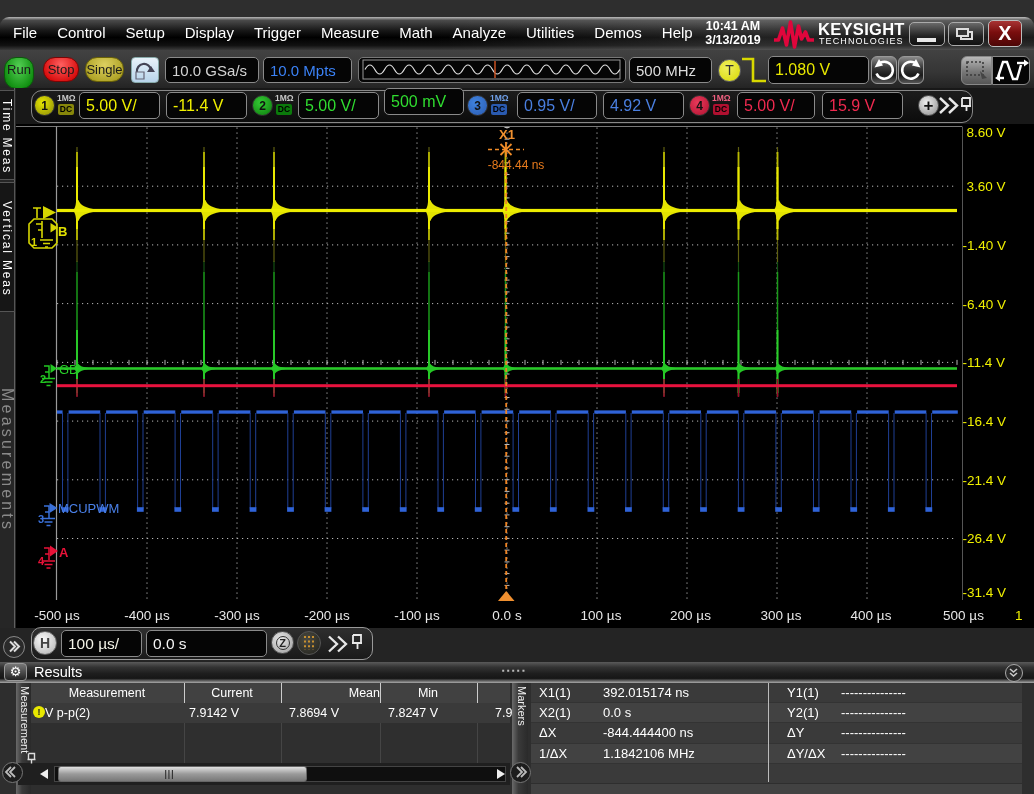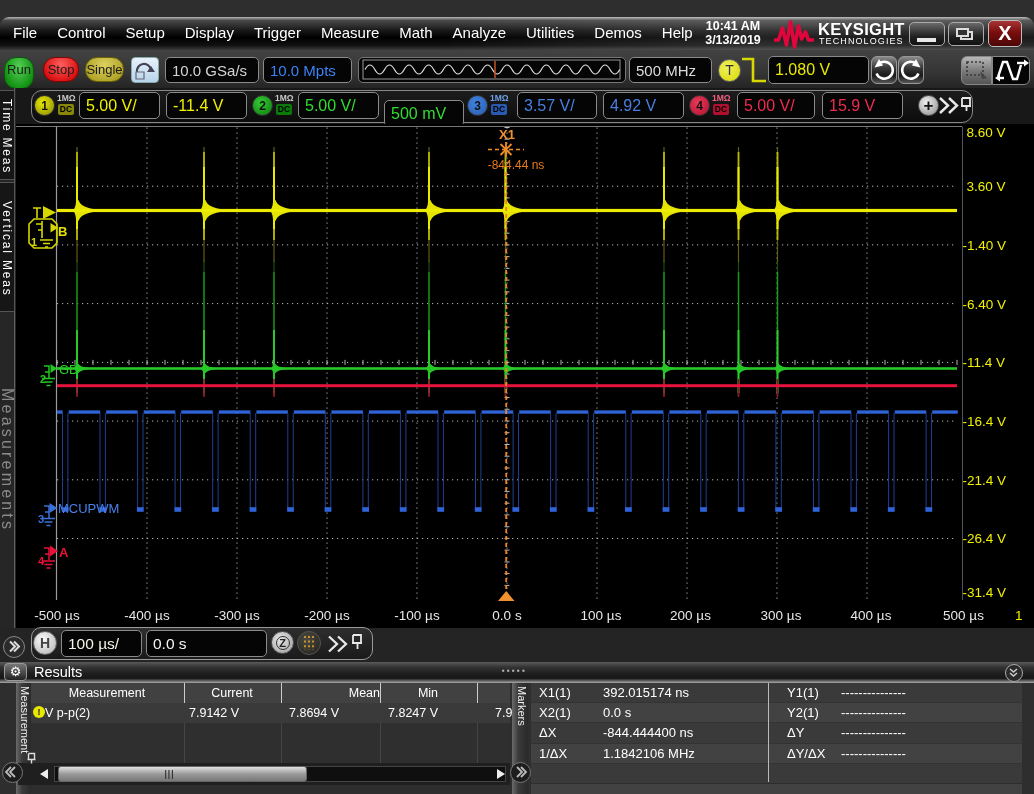--- a/index.html
+++ b/index.html
@@ -104,28 +104,28 @@
       </div>
       <div class="fld" style="left:166px;top:4px;width:81px;height:27px">
         <span style="color:#f0f000;font-size:16px">-11.4 V</span>
       </div>
       <div class="circ" style="left:252px;top:7px;width:21px;height:21px;background:radial-gradient(circle at 40% 35%,#35cc35,#0b7a0b);border:1px solid #333;color:#111;font-size:12px;font-weight:bold;text-align:center;line-height:20px">2</div>
       <div class="abs" style="left:275px;top:5px;width:18px;height:10px;color:#c8c8c8;font-size:8.5px;font-weight:bold;text-align:center;line-height:10px">1MΩ</div>
       <div class="abs" style="left:276px;top:16px;width:16px;height:11px;background:#0b7a0b;border-radius:2px;color:#000;font-size:8.5px;font-weight:bold;text-align:center;line-height:11px">DC</div>
       <div class="fld" style="left:298px;top:4px;width:81px;height:27px">
         <span style="color:#30dd30;font-size:16px">5.00 V/</span>
       </div>
-      <div class="fld" style="left:384px;top:12px;width:80px;height:27px">
+      <div class="fld" style="left:384px;top:0;width:80px;height:27px">
         <span style="color:#30dd30;font-size:16px">500 mV</span>
       </div>
       <div class="circ" style="left:467px;top:7px;width:21px;height:21px;background:radial-gradient(circle at 40% 35%,#4084e0,#2a5ab0);border:1px solid #333;color:#111;font-size:12px;font-weight:bold;text-align:center;line-height:20px">3</div>
       <div class="abs" style="left:490px;top:5px;width:18px;height:10px;color:#6f9fe8;font-size:8.5px;font-weight:bold;text-align:center;line-height:10px">1MΩ</div>
       <div class="abs" style="left:491px;top:16px;width:16px;height:11px;background:#2a5ab0;border-radius:2px;color:#000;font-size:8.5px;font-weight:bold;text-align:center;line-height:11px">DC</div>
       <div class="fld" style="left:517px;top:4px;width:80px;height:27px">
-        <span style="color:#4a7fe0;font-size:16px">3.57 V/</span>
+        <span style="color:#4a7fe0;font-size:16px">0.95 V/</span>
       </div>
       <div class="fld" style="left:603px;top:4px;width:81px;height:27px">
         <span style="color:#4a7fe0;font-size:16px">4.92 V</span>
       </div>
       <div class="circ" style="left:689px;top:7px;width:21px;height:21px;background:radial-gradient(circle at 40% 35%,#e83a5a,#b01030);border:1px solid #333;color:#111;font-size:12px;font-weight:bold;text-align:center;line-height:20px">4</div>
       <div class="abs" style="left:712px;top:5px;width:18px;height:10px;color:#f06080;font-size:8.5px;font-weight:bold;text-align:center;line-height:10px">1MΩ</div>
       <div class="abs" style="left:713px;top:16px;width:16px;height:11px;background:#b01030;border-radius:2px;color:#000;font-size:8.5px;font-weight:bold;text-align:center;line-height:11px">DC</div>
       <div class="fld" style="left:737px;top:4px;width:78px;height:27px">
         <span style="color:#f02a50;font-size:16px">5.00 V/</span>
       </div>

